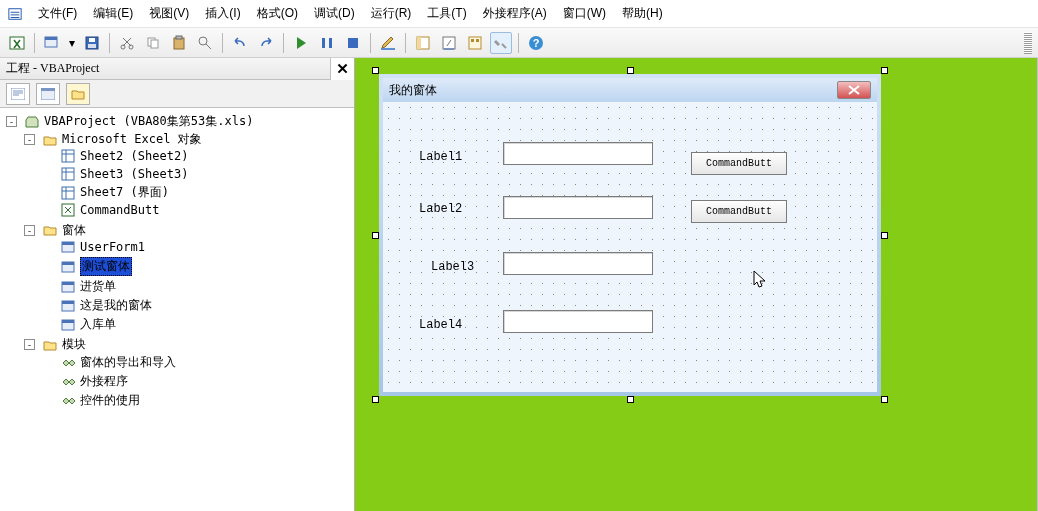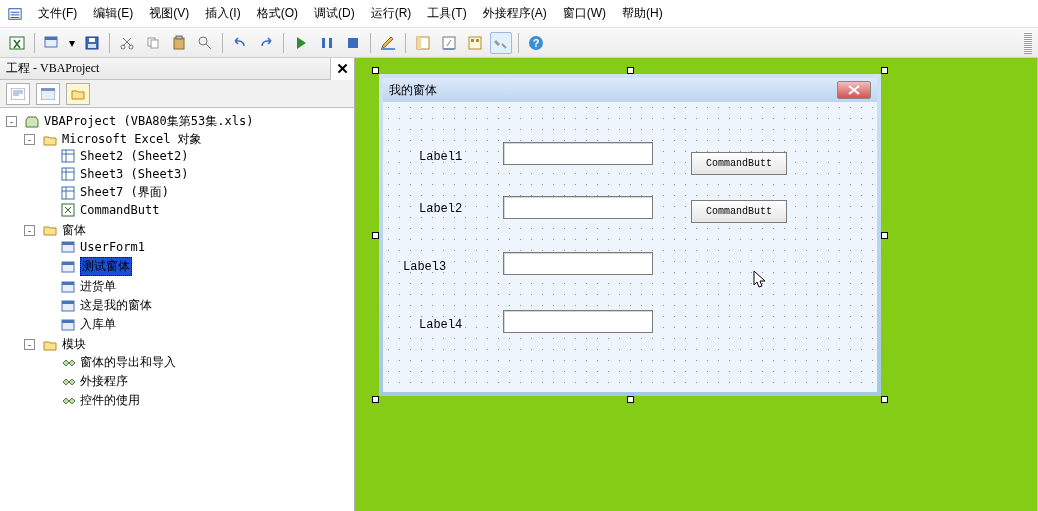--- a/index.html
+++ b/index.html
@@ -426,21 +426,21 @@
           <span>我的窗体</span>
           <span class="form-close">
             <svg viewBox="0 0 14 10">
                 <path d="M2 1l10 8M12 1L2 9" stroke="#fff" stroke-width="2"></path>
               </svg>
           </span>
         </div>
         <div class="form-body">
           <span class="lbl" style="top:48px;left:36px;">Label1</span>
           <span class="lbl" style="top:100px;left:36px;">Label2</span>
-          <span class="lbl" style="top:158px;left:20px;">Label3</span>
+          <span class="lbl" style="top:158px;left:48px;">Label3</span>
           <span class="lbl" style="top:216px;left:36px;">Label4</span>
 
           <div class="tb" style="top:40px;left:120px;"></div>
           <div class="tb" style="top:94px;left:120px;"></div>
           <div class="tb" style="top:150px;left:120px;"></div>
           <div class="tb" style="top:208px;left:120px;"></div>
 
           <div class="btn" style="top:50px;left:308px;">
               <span>CommandButt</span>
             </div>

